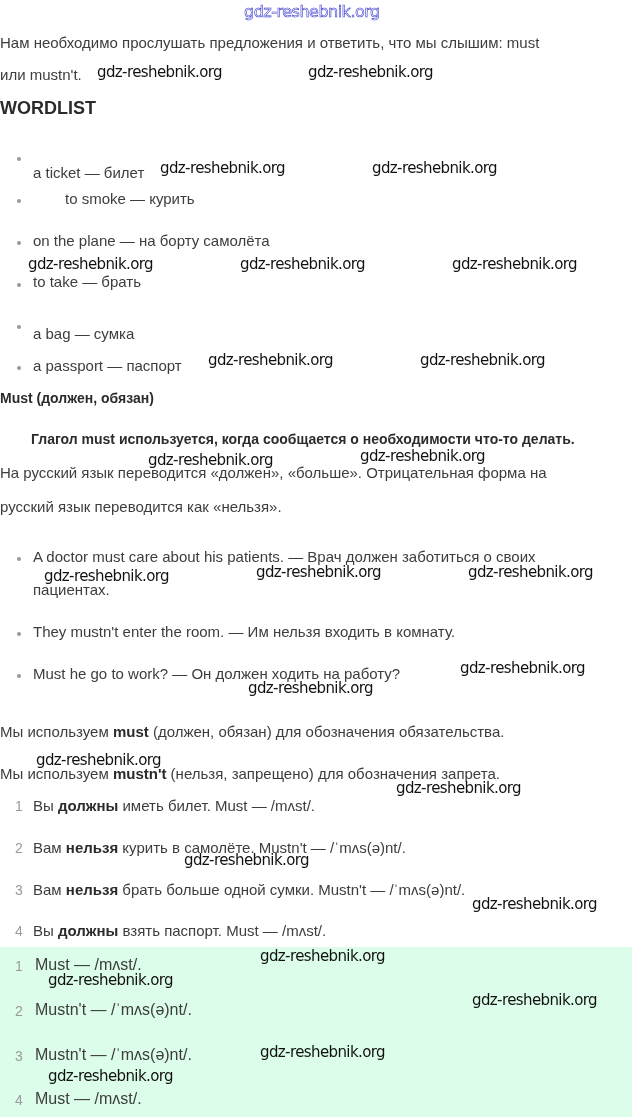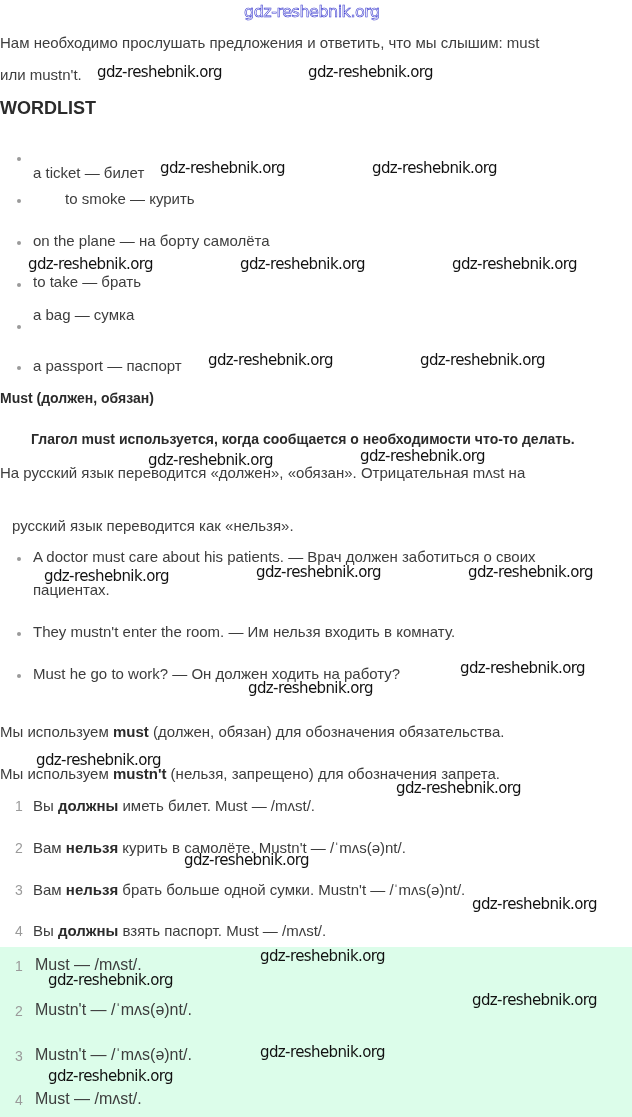--- a/index.html
+++ b/index.html
@@ -45,29 +45,29 @@
 <div>
   <div class="bullet" style="left:17px;top:157px;"></div>
   <div class="abs txt" style="left:33px;top:164px;">a ticket — билет</div>
   <div class="bullet" style="left:17px;top:199px;"></div>
   <div class="abs txt" style="left:33px;top:190px;margin-left:32px;">to smoke — курить</div>
   <div class="bullet" style="left:17px;top:241px;"></div>
   <div class="abs txt" style="left:33px;top:232px;">on the plane — на борту самолёта</div>
   <div class="bullet" style="left:17px;top:283px;"></div>
   <div class="abs txt" style="left:33px;top:273px;">to take — брать</div>
   <div class="bullet" style="left:17px;top:325px;"></div>
-  <div class="abs txt" style="left:33px;top:306px;">a bag — сумка</div>
+  <div class="abs txt" style="left:33px;top:325px;">a bag — сумка</div>
   <div class="bullet" style="left:17px;top:366px;"></div>
   <div class="abs txt" style="left:33px;top:357px;">a passport — паспорт</div>
 </div>
 
 <div class="abs bold" style="left:0;top:390px;font-size:14px;">Must (должен, обязан)</div>
 <div class="abs bold" style="left:0;top:431px;font-size:14px;padding-left:31px;">Глагол must используется, когда сообщается о необходимости что-то делать.</div>
-<div class="abs txt" style="left:0;top:464px;">На русский язык переводится «должен», «обязан». Отрицательная mʌst на</div>
-<div class="abs txt" style="left:12px;top:498px;margin-top:19px;">русский язык переводится как «нельзя».</div>
+<div class="abs txt" style="left:0;top:464px;">На русский язык переводится «должен», «больше». Отрицательная форма на</div>
+<div class="abs txt" style="left:0;top:498px;">русский язык переводится как «нельзя».</div>
 
 <div>
   <div class="bullet" style="left:17px;top:557px;"></div>
   <div class="abs txt" style="left:33px;top:548px;">A doctor must care about his patients. — Врач должен заботиться о своих</div>
   <div class="abs txt" style="left:33px;top:581px;">пациентах.</div>
   <div class="bullet" style="left:17px;top:632px;"></div>
   <div class="abs txt" style="left:33px;top:623px;">They mustn't enter the room. — Им нельзя входить в комнату.</div>
   <div class="bullet" style="left:17px;top:674px;"></div>
   <div class="abs txt" style="left:33px;top:665px;">Must he go to work? — Он должен ходить на работу?</div>
 </div>

